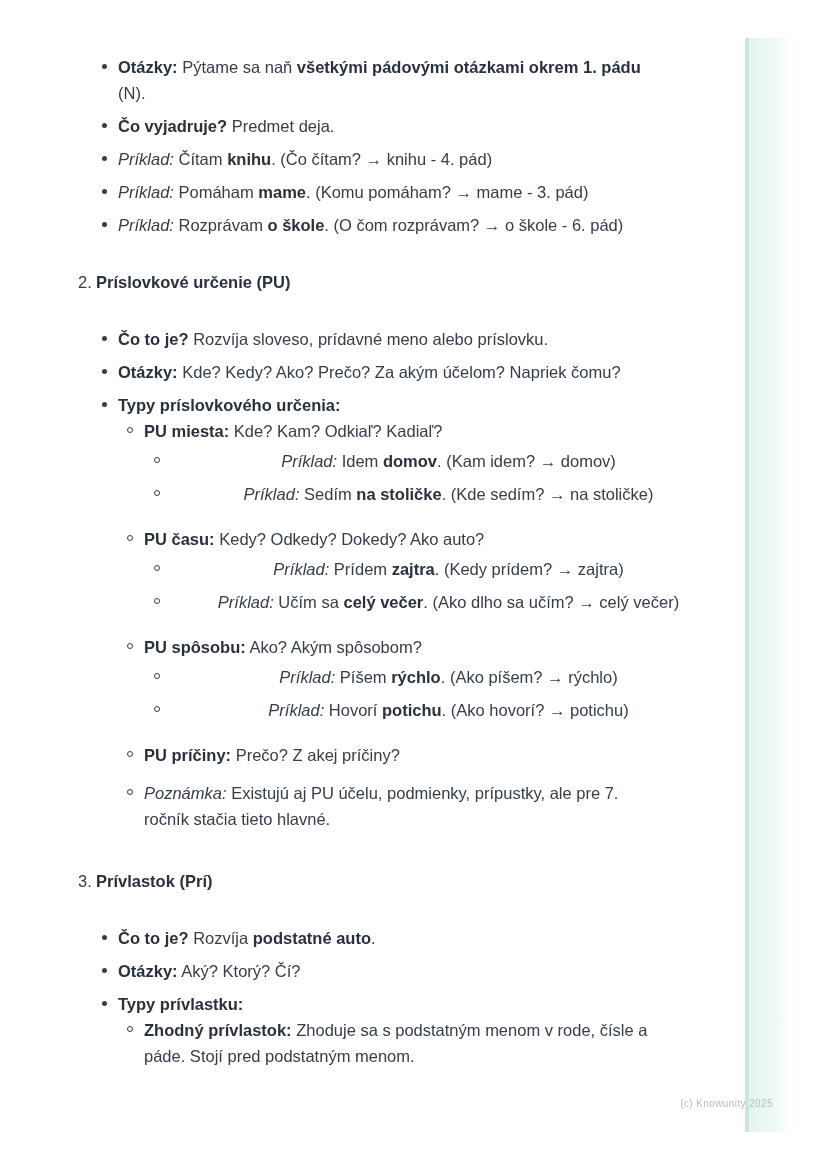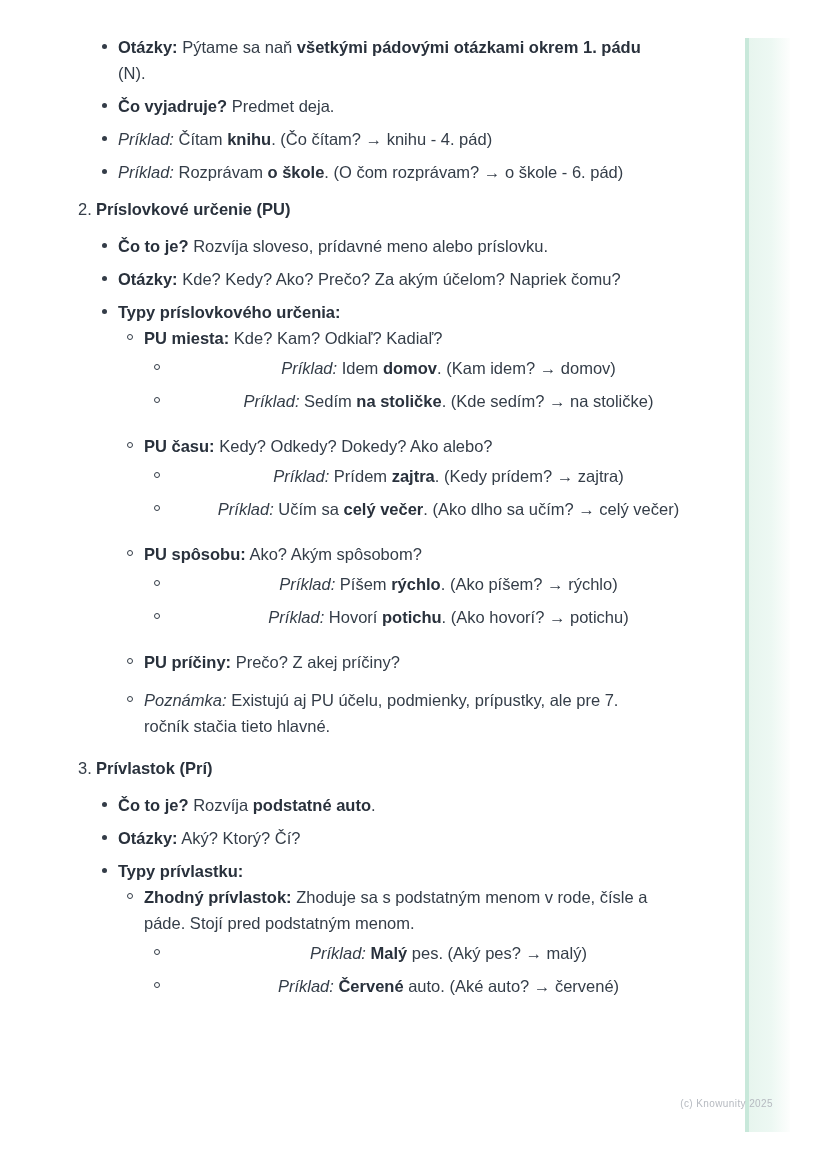--- a/index.html
+++ b/index.html
@@ -12,21 +12,21 @@
   .page{position:absolute;inset:0;}
   .accent-band{
     position:absolute;left:745px;top:38px;width:45px;height:1094px;z-index:0;
     background:linear-gradient(to right,#e7f5ee 0%,#edf8f3 55%,#fdfefd 100%);
     border-left:4px solid #c8e8da;box-sizing:border-box;
   }
   .content{position:absolute;left:78px;top:23px;width:648px;z-index:1;}
   .b{font-weight:700;color:#29313c;}
   .i{font-style:italic;}
   ul{list-style:none;margin:0;padding:0;}
-  ul.l1{padding-left:40px;margin:11px 0;}
+  ul.l1{padding-left:40px;margin:31px 0;}
   ul.l1>li{margin:0 0 7px 0;}
   ul.l2{padding-left:26px;margin:0;}
   ul.l2>li{margin:0 0 7px 0;padding-bottom:5px;}
   ul.l3{padding-left:27px;margin:4px 0 0 0;}
   ul.l3>li{margin:0 0 7px 0;text-align:center;}
   li{position:relative;}
   ul.l1>li::before{
     content:"";position:absolute;left:-16px;top:10px;
     width:5px;height:5px;border-radius:50%;background:#343d48;
   }
@@ -45,55 +45,53 @@
 </head>
 <body>
 
 <div class="page">
   <div class="accent-band"></div>
   <div class="content" id="content">
       <ul class="l1">
         <li><span class="b">Otázky:</span><span> Pýtame sa naň </span><span class="b">všetkými pádovými otázkami okrem 1. pádu</span><br><span>(N).</span></li>
         <li><span class="b">Čo vyjadruje?</span><span> Predmet deja.</span></li>
         <li><span class="i">Príklad:</span><span> Čítam </span><span class="b">knihu</span><span>. (Čo čítam? → knihu - 4. pád)</span></li>
+        <li><span class="i">Príklad:</span><span> Pomáham </span><span class="b">mame</span><span>. (Komu pomáham? → mame - 3. pád)</span></li>
         <li><span class="i">Príklad:</span><span> Rozprávam </span><span class="b">o škole</span><span>. (O čom rozprávam? → o škole - 6. pád)</span></li>
       </ul>
       <div class="numbered">
         <span class="num">2.</span>
         <span><span class="b">Príslovkové určenie (PU)</span></span>
       </div>
       <ul class="l1">
         <li><span class="b">Čo to je?</span><span> Rozvíja sloveso, prídavné meno alebo príslovku.</span></li>
         <li><span class="b">Otázky:</span><span> Kde? Kedy? Ako? Prečo? Za akým účelom? Napriek čomu?</span></li>
         <li><span class="b">Typy príslovkového určenia:</span><ul class="l2">
             <li><span class="b">PU miesta:</span><span> Kde? Kam? Odkiaľ? Kadiaľ?</span><ul class="l3">
                 <li><span class="i">Príklad:</span><span> Idem </span><span class="b">domov</span><span>. (Kam idem? → domov)</span></li>
                 <li><span class="i">Príklad:</span><span> Sedím </span><span class="b">na stoličke</span><span>. (Kde sedím? → na stoličke)</span></li>
               </ul></li>
-            <li><span class="b">PU času:</span><span> Kedy? Odkedy? Dokedy? Ako alebo?</span><ul class="l3">
+            <li><span class="b">PU času:</span><span> Kedy? Odkedy? Dokedy? Ako auto?</span><ul class="l3">
                 <li><span class="i">Príklad:</span><span> Prídem </span><span class="b">zajtra</span><span>. (Kedy prídem? → zajtra)</span></li>
                 <li><span class="i">Príklad:</span><span> Učím sa </span><span class="b">celý večer</span><span>. (Ako dlho sa učím? → celý večer)</span></li>
               </ul></li>
             <li><span class="b">PU spôsobu:</span><span> Ako? Akým spôsobom?</span><ul class="l3">
                 <li><span class="i">Príklad:</span><span> Píšem </span><span class="b">rýchlo</span><span>. (Ako píšem? → rýchlo)</span></li>
                 <li><span class="i">Príklad:</span><span> Hovorí </span><span class="b">potichu</span><span>. (Ako hovorí? → potichu)</span></li>
               </ul></li>
             <li><span class="b">PU príčiny:</span><span> Prečo? Z akej príčiny?</span></li>
             <li><span class="i">Poznámka:</span><span> Existujú aj PU účelu, podmienky, prípustky, ale pre 7.</span><br><span>ročník stačia tieto hlavné.</span></li>
           </ul></li>
       </ul>
       <div class="numbered">
         <span class="num">3.</span>
         <span><span class="b">Prívlastok (Prí)</span></span>
       </div>
       <ul class="l1">
         <li><span class="b">Čo to je?</span><span> Rozvíja </span><span class="b">podstatné auto</span><span>.</span></li>
         <li><span class="b">Otázky:</span><span> Aký? Ktorý? Čí?</span></li>
         <li><span class="b">Typy prívlastku:</span><ul class="l2">
-            <li><span class="b">Zhodný prívlastok:</span><span> Zhoduje sa s podstatným menom v rode, čísle a</span><br><span>páde. Stojí pred podstatným menom.</span><ul class="l3">
-                <li><span class="i">Príklad:</span><span> </span><span class="b">Malý</span><span> pes. (Aký pes? → malý)</span></li>
-                <li><span class="i">Príklad:</span><span> </span><span class="b">Červené</span><span> auto. (Aké auto? → červené)</span></li>
-              </ul></li>
+            <li><span class="b">Zhodný prívlastok:</span><span> Zhoduje sa s podstatným menom v rode, čísle a</span><br><span>páde. Stojí pred podstatným menom.</span></li>
           </ul></li>
       </ul>
     </div>
   <div class="footer">(c) Knowunity 2025</div>
 </div>
 
 </body></html>

